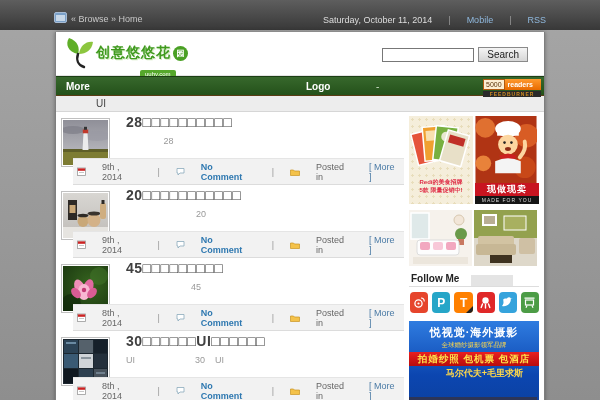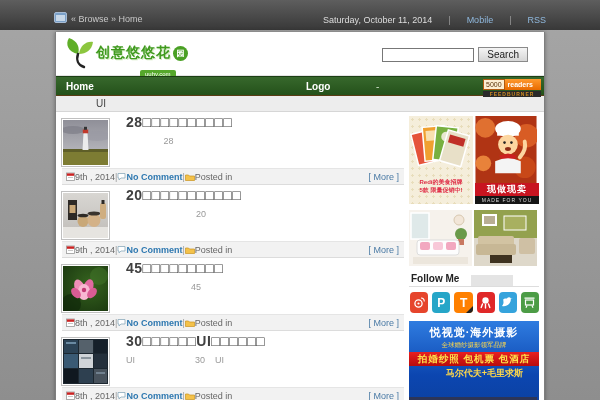--- a/index.html
+++ b/index.html
@@ -46,21 +46,21 @@
   
   #content { display:flex; }
   #main { width:350px; }
   #sidebar { width:140px; padding:4px 5px 0 5px; }
 
   .post { height:71px; position:relative; }
   .thumb { position:absolute; left:5px; top:4px; width:49px; height:49px; border:1px solid #c0c0c0; padding:1px; background:#fff; display:block; cursor:pointer; }
   .thumb svg { display:block; }
   .p-title { margin:2px 0 0 70px; font-size:14px; font-weight:bold; color:#404040; letter-spacing:.5px; cursor:pointer; }
   .p-excerpt { margin:6px 0 0 70px; font-size:9px; color:#999; white-space:pre; }
-  .p-meta { position:absolute; left:6px; right:0; bottom:0; height:17px; background:#f2f2f2; border-top:1px solid #e5e5e5; border-bottom:1px solid #dcdcdc; font-size:9px; color:#666; display:flex; align-items:center; padding:0 5px 0 4px; gap:0; }
+  .p-meta { position:absolute; left:17px; right:0; bottom:0; height:27px; background:#f2f2f2; border-top:1px solid #e5e5e5; border-bottom:1px solid #dcdcdc; font-size:9px; color:#666; display:flex; align-items:center; padding:0 5px 0 4px; gap:16px; }
   .mi { display:inline-flex; align-items:center; }
   .lnk { color:#2e78b0; font-weight:bold; cursor:pointer; }
   .more { margin-left:auto; color:#4a7aa5; cursor:pointer; }
   .sep { color:#999; }
 
   
   .ad { cursor:pointer; }
   #ad-food { display:flex; gap:2px; height:88px; margin-bottom:6px; }
   .food-col { width:64px; }
   #menu-panel { background:#f5eedb; height:88px; padding-top:2px;
@@ -125,21 +125,21 @@
         <span id="site-domain">uuhy.com</span>
       </div>
     </div>
     <div id="searchbar">
       <input id="search-input" type="text" value="" style="">
       <button id="search-btn">Search</button>
     </div>
   </div>
 
   <div id="nav">
-    <span id="nav-home">Home</span>
+    <span id="nav-home">More</span>
     <span id="nav-logo">Logo</span>
     <span id="nav-dash">-</span>
     <div id="chicklet">
       <div id="chicklet-row">
         <span id="fb-count">5000</span>
         <span id="fb-readers">readers</span>
       </div>
       <div id="fb-powered">FEEDBURNER</div>
     </div>
   </div>

